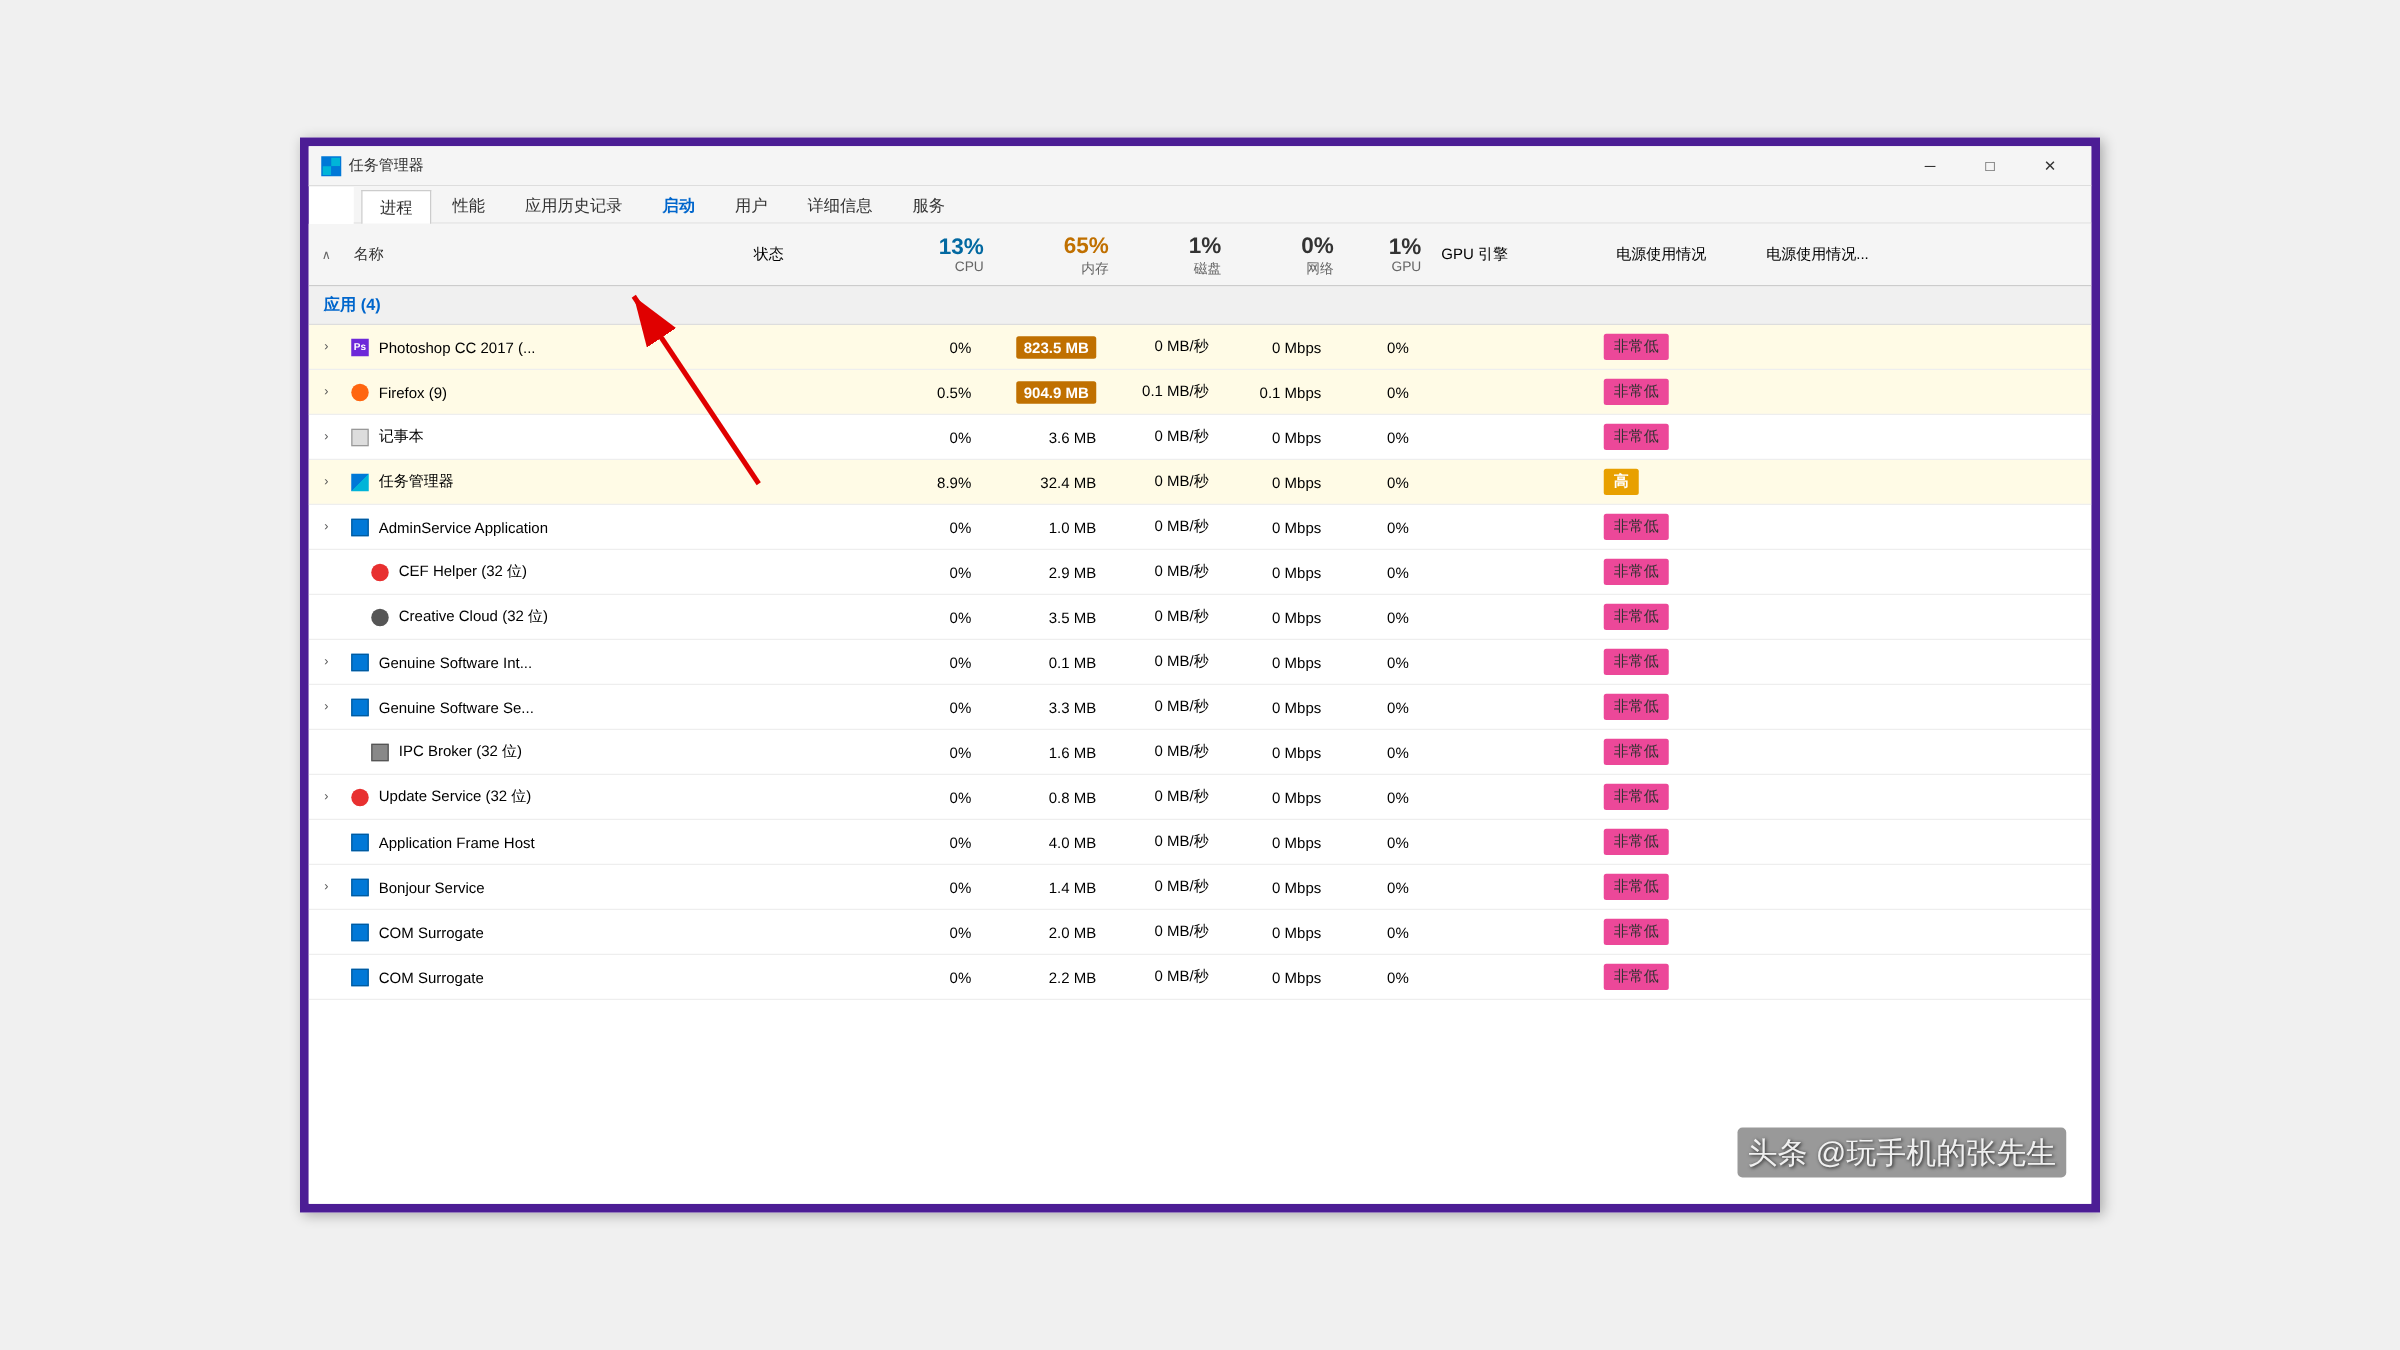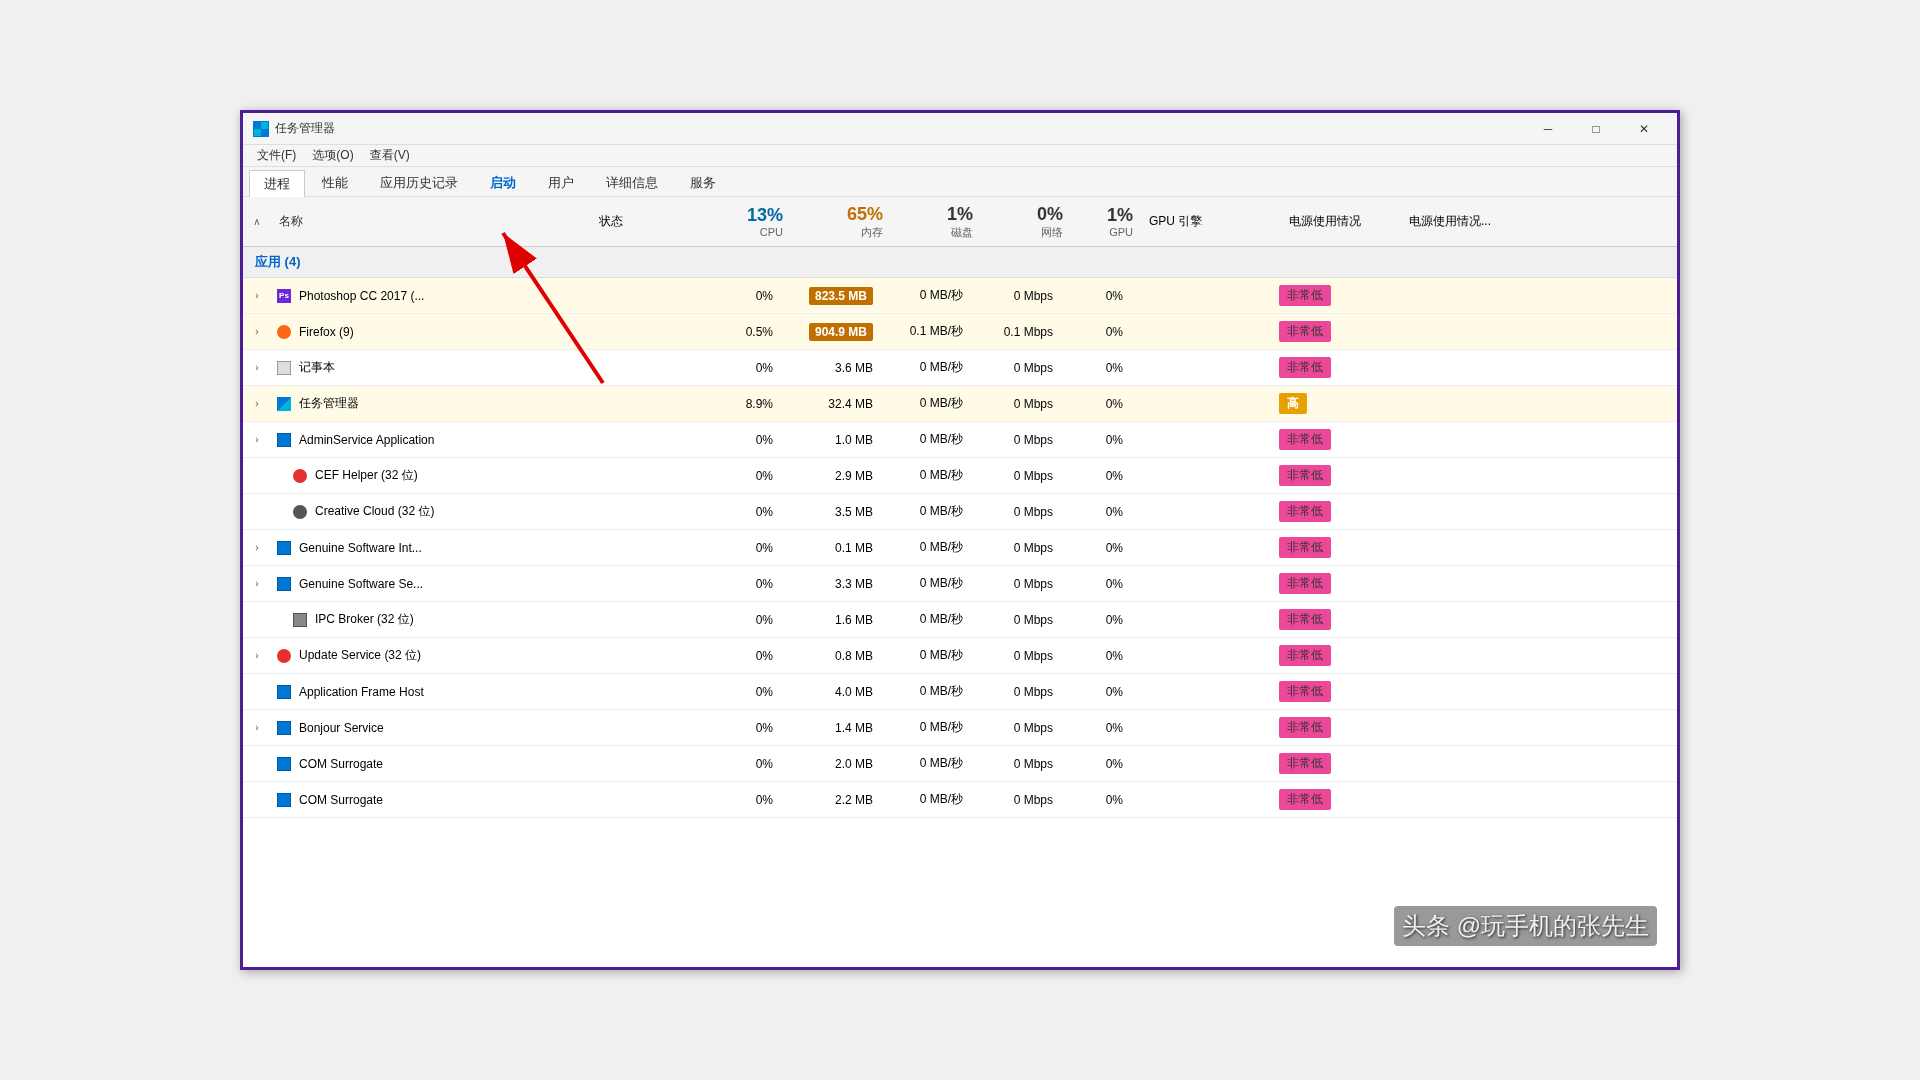--- a/index.html
+++ b/index.html
@@ -11,21 +11,21 @@
       height: 1080px;
       overflow: hidden;
       display: flex;
       align-items: center;
       justify-content: center;
     }
     .window {
       width: 1440px;
       height: 860px;
       background: #fff;
-      border: 3px solid #4c1d95;
+      border: 7px solid #4c1d95;
       box-shadow: 2px 2px 10px rgba(0,0,0,0.3);
       display: flex;
       flex-direction: column;
       position: relative;
     }
     .title-bar {
       height: 32px;
       background: #f5f5f5;
       border-bottom: 1px solid #ddd;
       display: flex;
@@ -77,20 +77,21 @@
       cursor: pointer;
       color: #333;
     }
     .tab-bar {
       height: 30px;
       background: #f5f5f5;
       border-bottom: 1px solid #ddd;
       display: flex;
       align-items: flex-end;
       padding: 0 6px;
+      margin-left: 36px;
     }
     .tab {
       padding: 4px 14px;
       font-size: 13px;
       cursor: pointer;
       color: #333;
       border: 1px solid transparent;
       border-bottom: none;
       margin-right: 2px;
       background: transparent;
@@ -331,25 +332,20 @@
       </svg>
     </div>
     <span class="title-bar-text">任务管理器</span>
     <div class="title-bar-controls">
       <button class="title-btn">─</button>
       <button class="title-btn">□</button>
       <button class="title-btn close">✕</button>
     </div>
   </div>
 
-  <div class="menu-bar">
-    <span class="menu-item">文件(F)</span>
-    <span class="menu-item">选项(O)</span>
-    <span class="menu-item">查看(V)</span>
-  </div>
 
   <div class="tab-bar">
     <div class="tab active">进程</div>
     <div class="tab">性能</div>
     <div class="tab">应用历史记录</div>
     <div class="tab highlight">启动</div>
     <div class="tab">用户</div>
     <div class="tab">详细信息</div>
     <div class="tab">服务</div>
   </div>

